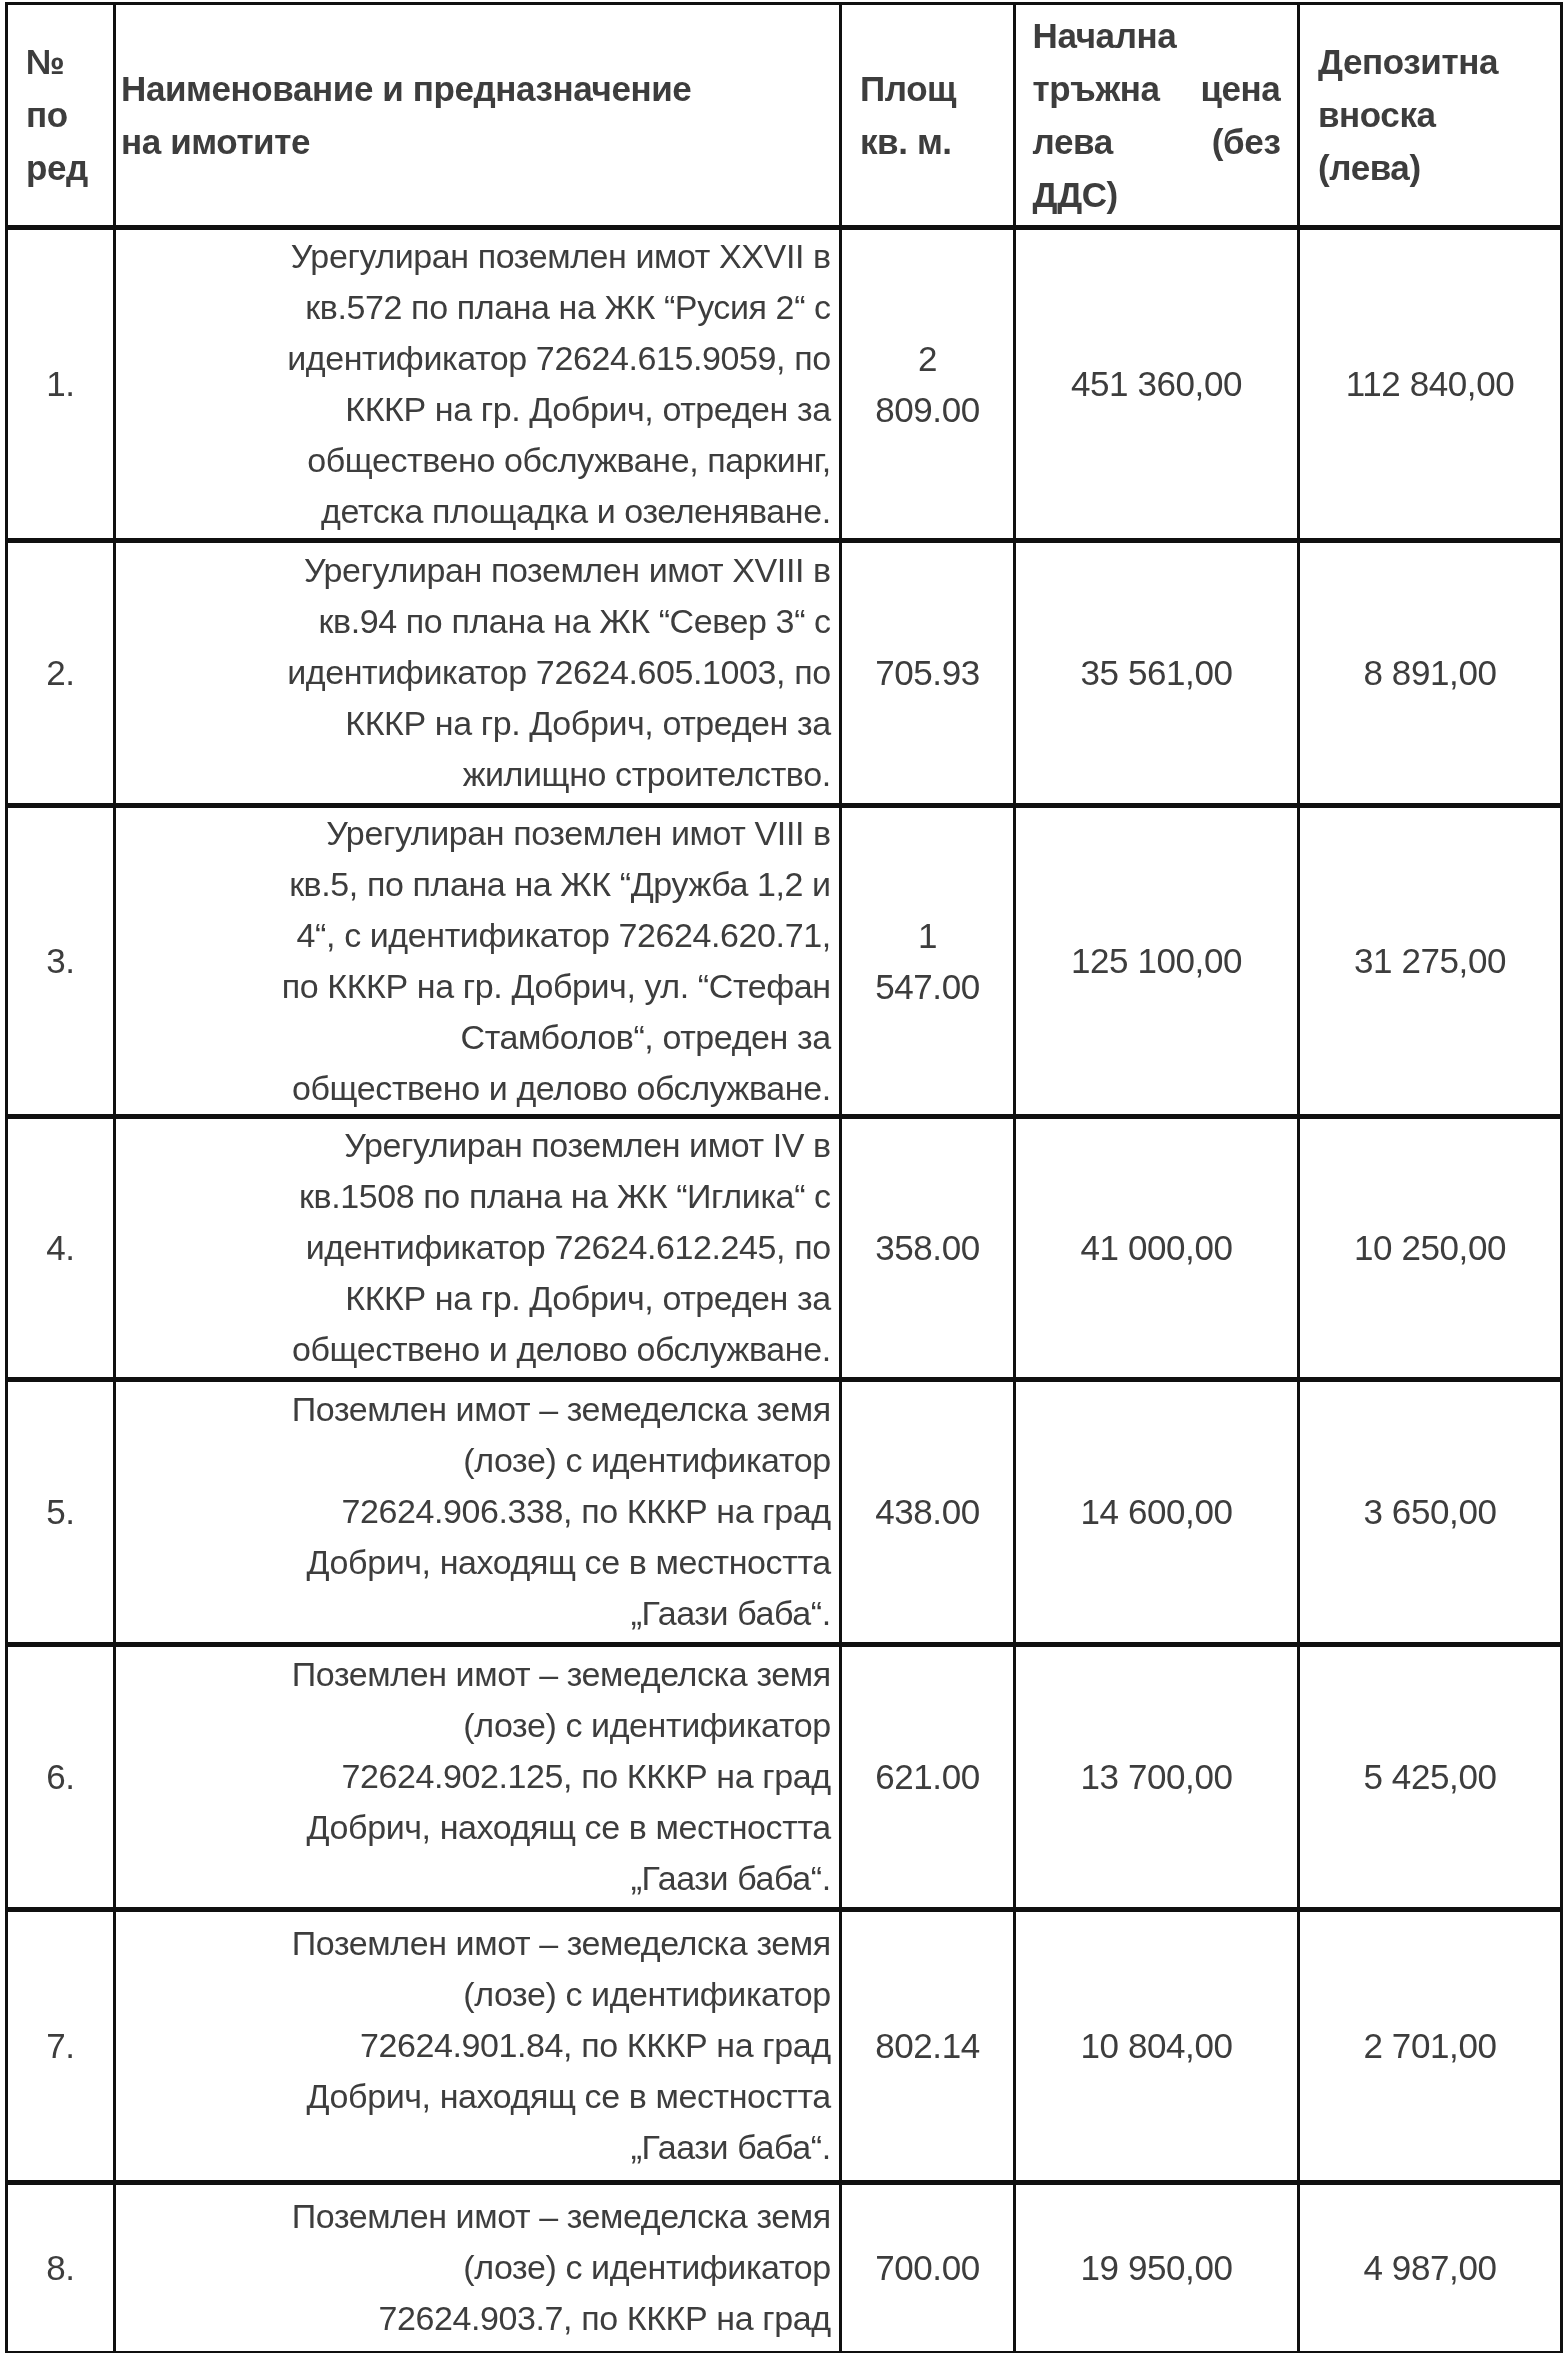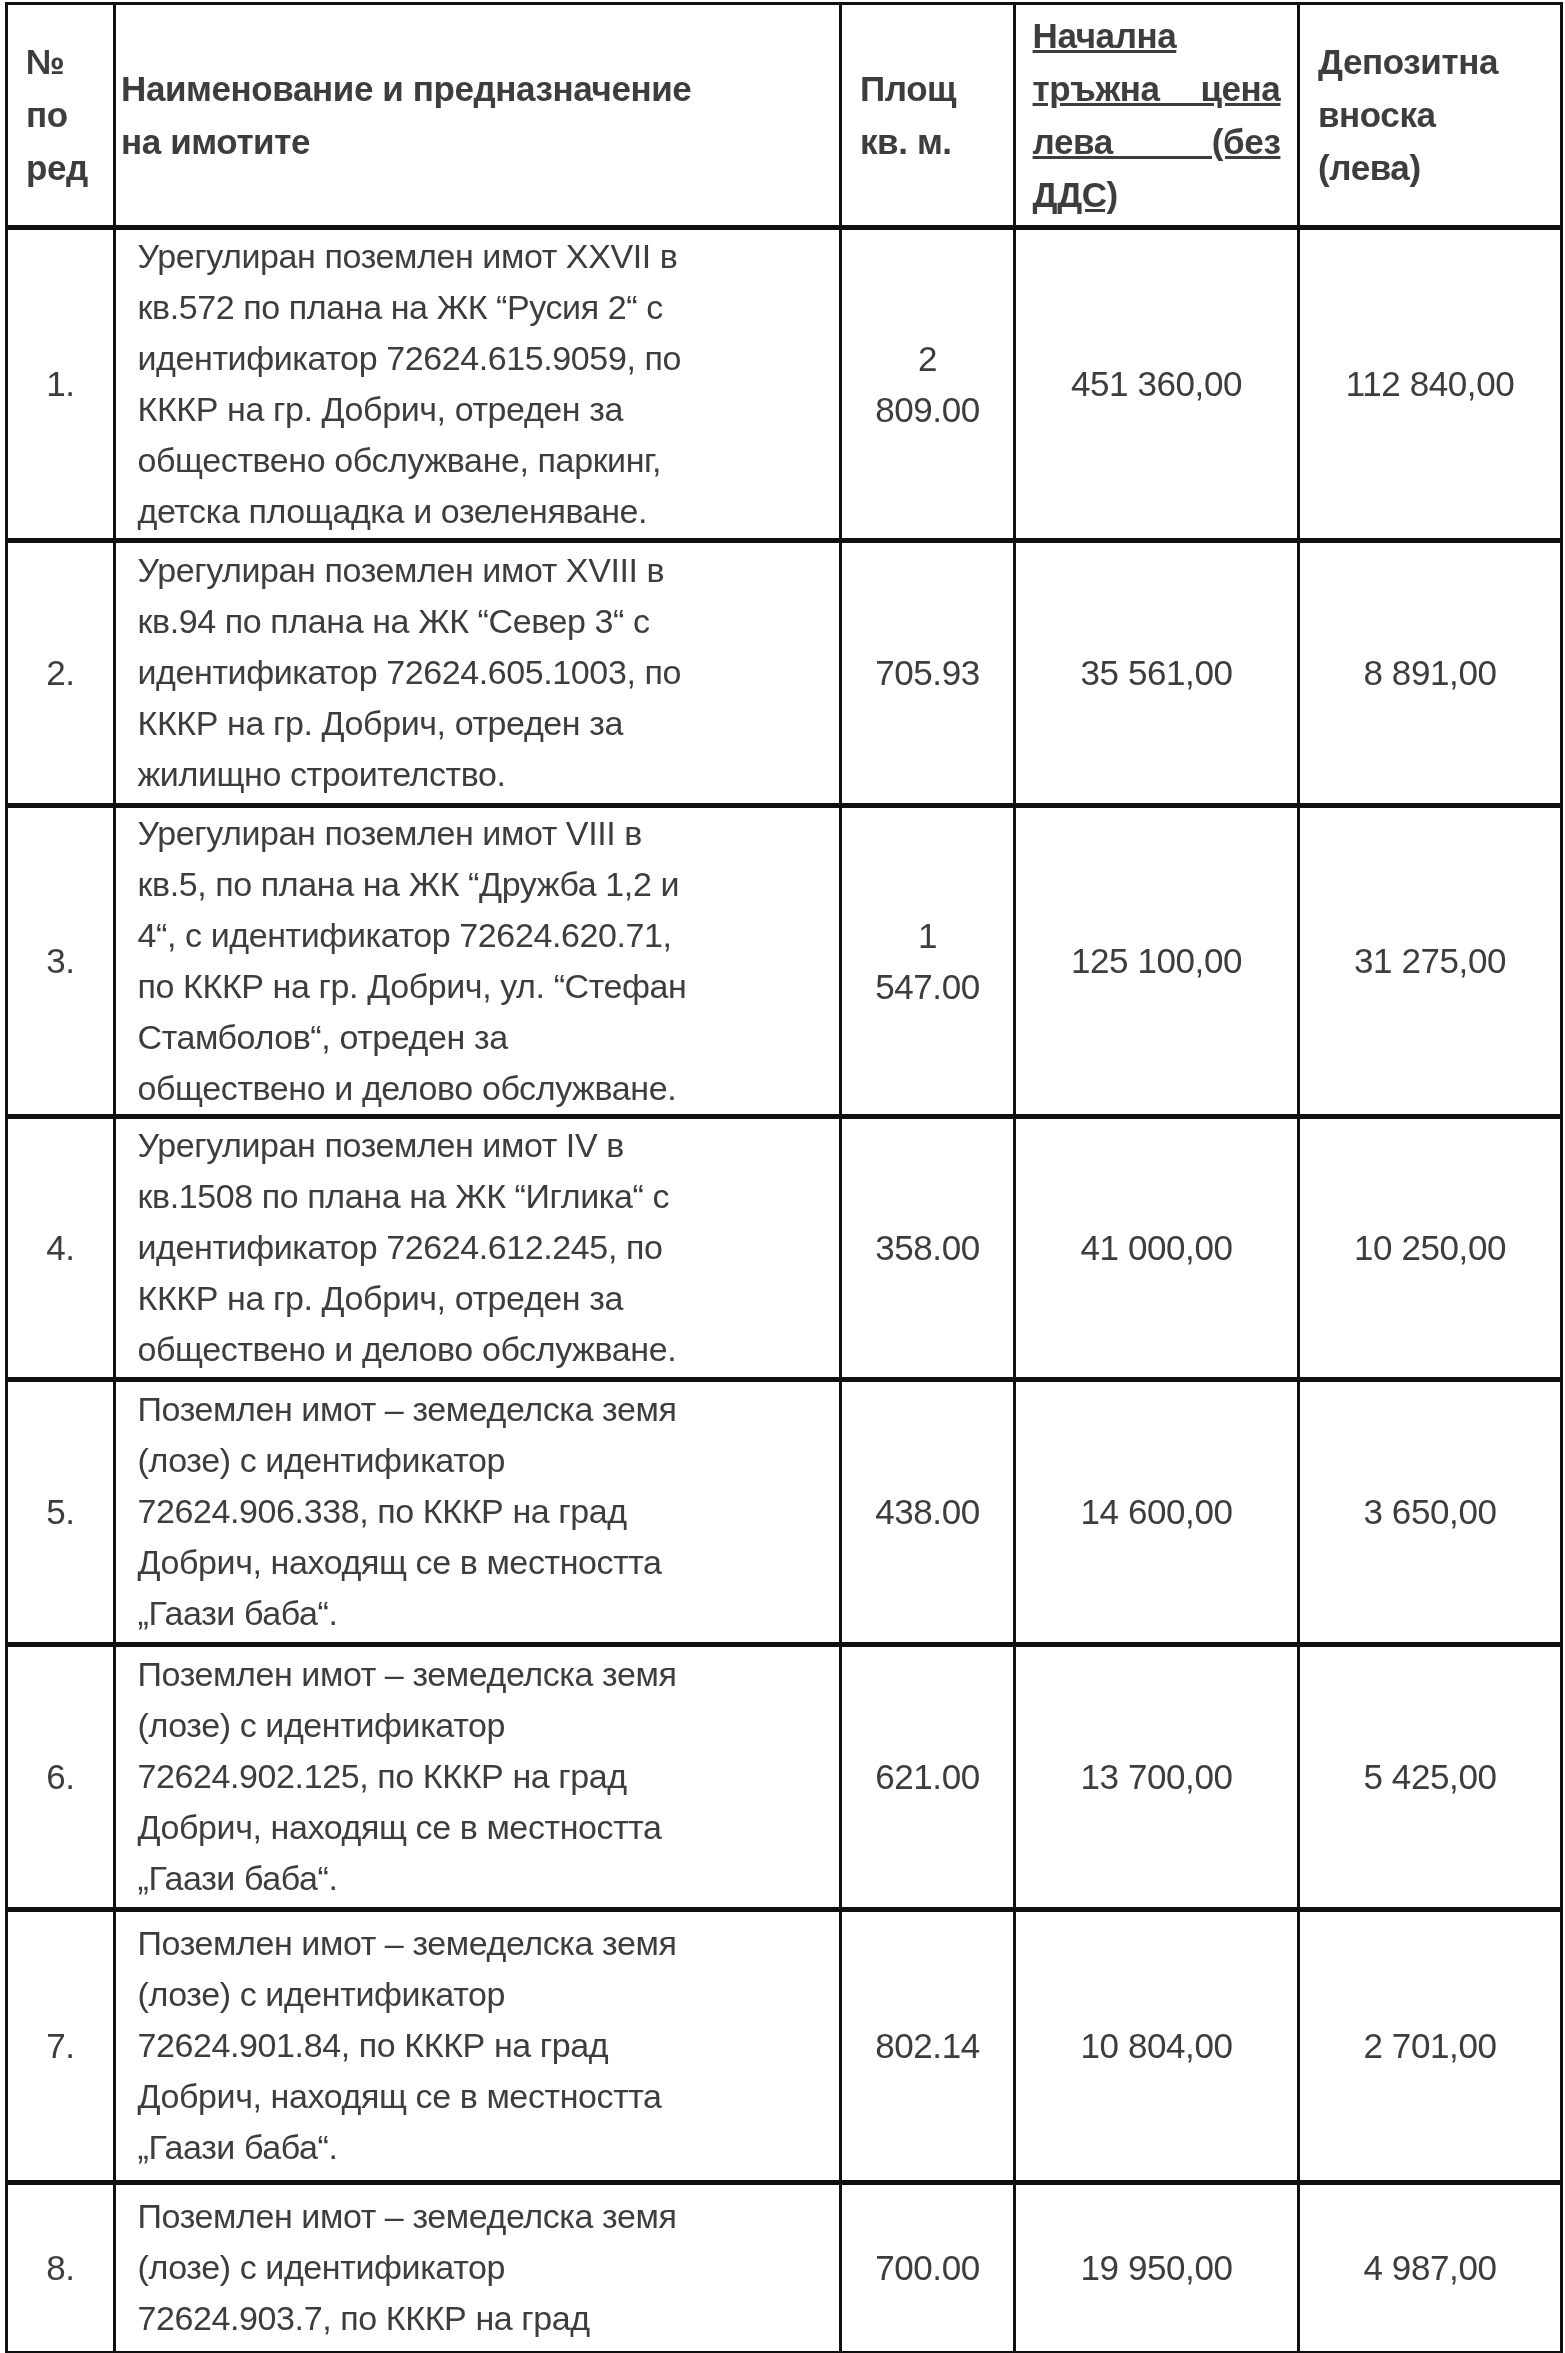--- a/index.html
+++ b/index.html
@@ -35,32 +35,31 @@
     text-align: left;
     letter-spacing: -0.4px;
     white-space: pre-line;
     padding: 0 8.3px 0 18px;
   }
   th.h-name { padding-left: 5px; }
   th.h-price {
     white-space: normal;
     text-align: justify;
     padding: 0 16.6px;
-    text-decoration: underline;
   }
   td.c-num {
     font-size: 35px;
     text-align: center;
     letter-spacing: -0.4px;
   }
   td.c-name {
     font-size: 34px;
     line-height: 51px;
     letter-spacing: -0.4px;
-    text-align: left;
+    text-align: right;
     white-space: pre-line;
     padding: 0 8.3px 0 21.5px;
     margin-left: 37px;
   }
   td.c-area, td.c-price, td.c-deposit {
     font-size: 35px;
     line-height: 51px;
     letter-spacing: -0.4px;
     text-align: center;
     white-space: pre-line;

